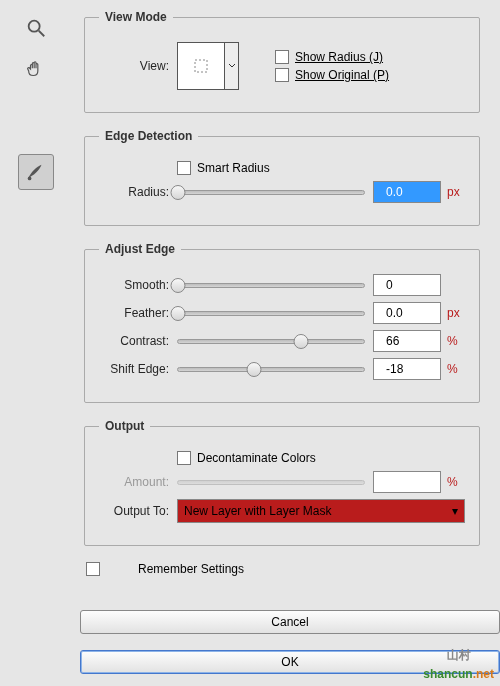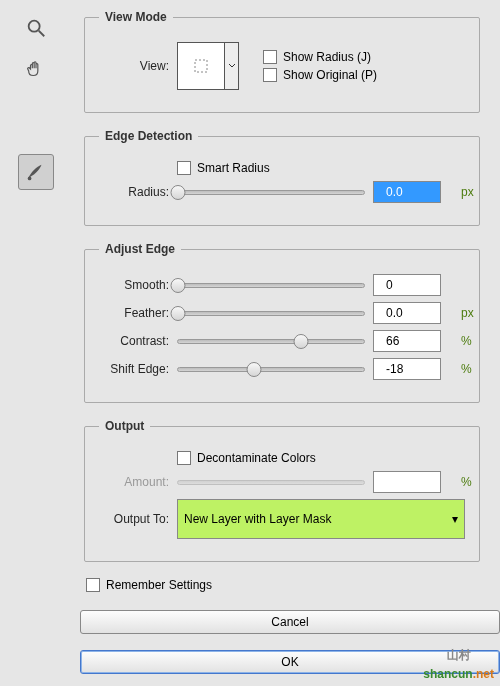--- a/index.html
+++ b/index.html
@@ -12,41 +12,41 @@
 .panel { position: absolute; left: 84px; right: 20px; }
 fieldset { border: 1px solid #aaa; border-radius: 2px; padding: 12px 14px 16px 14px; margin-bottom: 16px; position: relative; }
 legend { padding: 0 6px; font-weight: bold; color: #333; }
 .row { display: flex; align-items: center; margin: 6px 0; }
 .label { width: 78px; text-align: right; padding-right: 8px; color: #262626; }
 .label.disabled { color: #999; }
 .slider-track { position: relative; flex: 1; height: 5px; background: linear-gradient(#bdbdbd,#d4d4d4); border: 1px solid #999; border-radius: 3px; margin-right: 8px; }
 .slider-thumb { position: absolute; top: -6px; width: 15px; height: 15px; background: linear-gradient(#f7f7f7,#d6d6d6); border: 1px solid #888; border-radius: 50%; transform: translateX(-50%); }
 .numbox { width: 68px; height: 22px; border: 1px solid #888; background: #fff; padding: 2px 12px; font-size: 12px; }
 .numbox.selected { background: #3399ff; color: #fff; }
-.unit { width: 24px; padding-left: 20px; color: #4d7c0f; }
+.unit { width: 24px; padding-left: 6px; color: #b91c1c; }
 .check { width: 14px; height: 14px; border: 1px solid #777; background: #fff; margin-right: 6px; display: inline-block; }
-.drop { display: flex; align-items: center; border: 1px solid #888; background: #bef264; height: 40px; padding: 0 6px; }
+.drop { display: flex; align-items: center; border: 1px solid #888; background: #b91c1c; height: 24px; padding: 0 6px; }
 .drop .arrow { margin-left: auto; }
 
 .view-swatch { width: 48px; height: 48px; border: 1px solid #555; background: #fff; display: inline-flex; align-items: center; justify-content: center; }
 .view-sel { display: flex; align-items: center; }
 .view-sel .swbtn { width: 14px; height: 48px; border: 1px solid #555; border-left:none; background:#eee; display:flex; align-items:center; justify-content:center; }
-.view-options { margin-left: 24px; }
+.view-options { margin-left: 36px; text-decoration: underline; }
 .view-options .row { margin: 4px 0; }
 
 .btnbar { position: absolute; bottom: 12px; left: 0; right: 0; display: flex; justify-content: center; gap: 16px; padding-left: 80px; flex-direction: column; }
 .btn { min-width: 88px; height: 24px; border: 1px solid #888; background: linear-gradient(#fdfdfd,#e2e2e2); border-radius: 3px; cursor: pointer; }
 .btn.default { border: 1px solid #4477cc; box-shadow: 0 0 0 1px #8cb3e8 inset; }
 
 .watermark { position: absolute; bottom: 4px; right: 6px; font-size: 16px; font-weight: bold; }
 .watermark .g { color: #3a8a2e; }
 .watermark .o { color: #d87a1a; }
 .watermark .s { color: #888; font-size: 12px; display:block; text-align:center; }
 
-.remember { display:flex; align-items:center; margin: 6px 0 0 2px; }
+.remember { display:flex; align-items:center; margin: 6px 0 0 2px; gap: 32px; }
 </style>
 </head>
 <body>
 
 <div class="toolbar">
   <div class="tool">
     <svg width="22" height="22" viewBox="0 0 24 24">
         <circle cx="10" cy="10" r="6" fill="none" stroke="#555" stroke-width="2"></circle>
         <line x1="15" y1="15" x2="21" y2="21" stroke="#555" stroke-width="2"></line>
       </svg>

